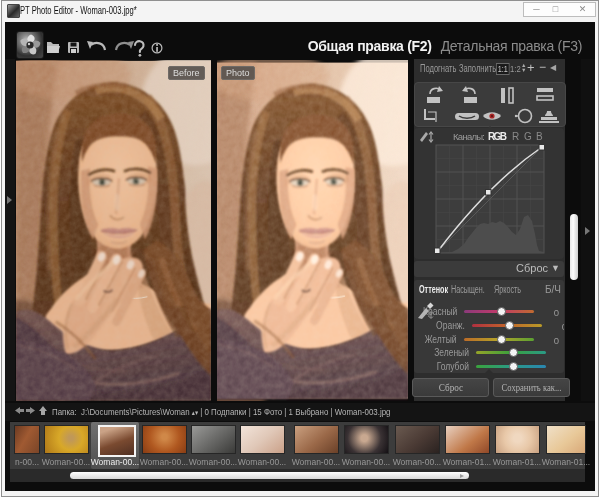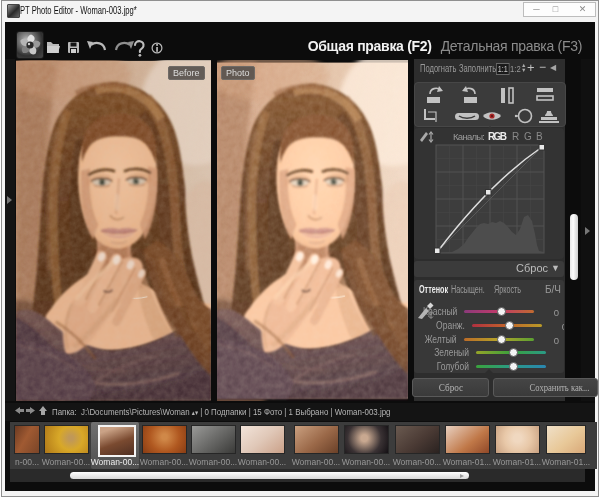--- a/index.html
+++ b/index.html
@@ -48,21 +48,21 @@
   .btn{position:absolute;top:378px;height:17px;background:linear-gradient(#454545,#3a3a3a);
     border:1px solid #5a5a5a;border-radius:3px;color:#b2b2b2;font-size:10.5px;
     text-align:center;line-height:17px;font-family:Liberation Serif, serif;}
   
   #vsb{position:absolute;left:570px;top:214px;width:8px;height:66px;border-radius:4px;
     background:linear-gradient(90deg,#e8e8e8,#fdfdfd 40%,#cfcfcf);}
   
   #status{position:absolute;left:5px;top:403px;width:590px;height:18px;background:#141414;
     color:#b5b5b5;font-size:9px;line-height:18px;}
   
-  #strip{position:absolute;left:10px;top:422px;width:575px;height:47px;background:#3c3c3c;padding-left:12px;}
+  #strip{position:absolute;left:10px;top:422px;width:575px;height:47px;background:#3c3c3c;}
   #striplow{position:absolute;left:10px;top:469px;width:575px;height:13px;background:#2a2a2a;}
   
   #hsb{position:absolute;left:70px;top:472px;width:399px;height:7px;border-radius:4px;
     background:linear-gradient(#ffffff,#d9d9d9);}
 </style>
 </head>
 <body>
 <div id="frame"></div>
 <div id="appico"></div>
 <div id="titletext">PT Photo Editor - Woman-003.jpg*</div>
@@ -388,21 +388,21 @@
 <span style="position:absolute;right:5px;top:1.5px;font-size:9.5px;color:#9a9a9a;">0</span>
 </div>
 <svg width="22" height="22" viewBox="0 0 22 22" style="position:absolute;left:1px;top:21px;">
  <path d="M3,17 L11,7 L14,10 L7,18 Z" fill="#b5b5b5"></path>
  <path d="M12,5 l3.5,-3.5 l3,3 l-3.5,3.5 z" fill="#d8d8d8"></path>
  <path d="M16,11 L16,17 M14,12.5 L16,10.5 L18,12.5 M14,15.5 L16,17.5 L18,15.5" stroke="#999" fill="none" stroke-width="1"></path>
 </svg>
 <div style="position:absolute;left:71px;bottom:0px;width:0;height:0;border-left:4px solid transparent;border-right:4px solid transparent;border-bottom:4px solid #2d2d2d;"></div>
 </div>
 <div class="btn" style="left:412px;width:75px;"><span style="display:inline-block;transform:scaleX(0.88);white-space:nowrap;">Сброс</span></div>
-<div class="btn" style="left:493px;width:75px;padding-left:28px;"><span style="display:inline-block;transform:scaleX(0.82);transform-origin:50% 50%;white-space:nowrap;">Сохранить как...</span></div>
+<div class="btn" style="left:493px;width:75px;"><span style="display:inline-block;transform:scaleX(0.82);transform-origin:50% 50%;white-space:nowrap;">Сохранить как...</span></div>
 <div id="vsb"></div>
 
 <div id="status">
     <svg width="36" height="14" viewBox="0 0 36 14" style="position:absolute;left:9px;top:2px;">
 <g fill="#8a8a8a">
         <path d="M1,5.5 L6,2 L6,4 L10,4 L10,7 L6,7 L6,9 Z"></path>
 <path d="M21,5.5 L16,2 L16,4 L12,4 L12,7 L16,7 L16,9 Z"></path>
 <path d="M29,1 L33,6 L31,6 L31,10 L27,10 L27,6 L25,6 Z" fill="#a5a5a5"></path>
       </g>
     </svg>

